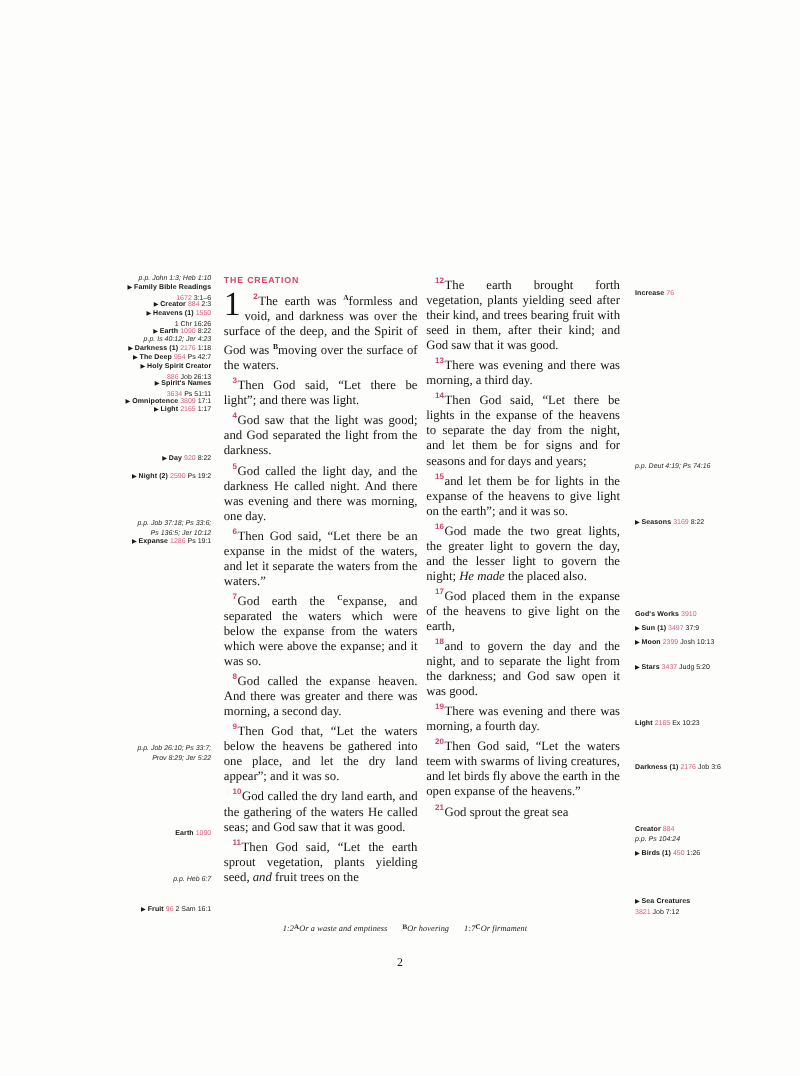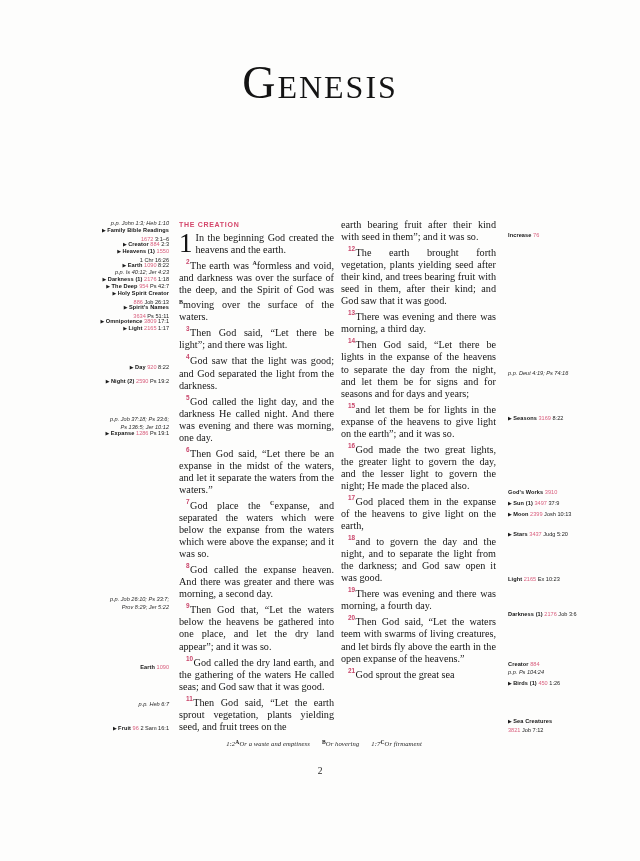--- a/index.html
+++ b/index.html
@@ -113,21 +113,21 @@
     padding-right: .5px;
     font-family: "Liberation Sans", "DejaVu Sans", sans-serif;
     font-weight: bold;
   }
   .fnmark {
     font-size: 6px;
     vertical-align: 4px;
     font-weight: bold;
     color: #151515;
   }
-  .it { }
+  .it { font-style: italic; }
   p.v { margin: 0; text-indent: 7px; }
   p.v.first { text-indent: 0; }
 
   
   .footnotes {
     position: absolute;
     top: 739px;
     left: 168px;
     width: 312px;
     text-align: center;
@@ -150,21 +150,20 @@
     font-family: "Liberation Serif", "DejaVu Serif", serif;
     font-size: 9.5px;
     color: #1b1b1b;
   }
 </style>
 </head>
 <body>
 
 <div class="page">
 
-  <div class="book-title">Genesis</div>
 
   <div class="body-area">
 
     <div class="margin-col margin-left" id="left-margin">
         <div class="note" style="top: 0px;">
           <span class="note-line"><span class="pp">p.p. John 1:3; Heb 1:10</span></span>
         </div>
         <div class="note" style="top: 7px;">
           <span class="note-line"><span class="arrow">▶ </span><span class="kw">Family Bible Readings</span></span>
           <span class="note-line"><span class="num">1672</span><span class="ref"> 3:1–6</span></span>
@@ -225,35 +224,34 @@
         <div class="note" style="top: 481px;">
           <span class="note-line"><span class="pp">p.p. Heb 6:7</span></span>
         </div>
         <div class="note" style="top: 505px;">
           <span class="note-line"><span class="arrow">▶ </span><span class="kw">Fruit</span><span class="num"> 96</span><span class="ref"> 2 Sam 16:1</span></span>
         </div>
       </div>
 
     <div class="text-col" id="col-left">
         <div class="section-head">THE CREATION</div>
-        <p class="v first"><span class="chapter-num">1</span><span>In the beginning God created the heavens and the earth.</span></p>
+        <p class="v first"><span class="chapter-num">1</span></p>
         <p class="v"><span class="vnum">2</span><span>The earth was </span><span class="fnmark">A</span><span>formless and void, and darkness was over the surface of the deep, and the Spirit of God was </span><span class="fnmark">B</span><span>moving over the surface of the waters.</span></p>
         <p class="v"><span class="vnum">3</span><span>Then God said, “Let there be light”; and there was light.</span></p>
         <p class="v"><span class="vnum">4</span><span>God saw that the light was good; and God separated the light from the darkness.</span></p>
         <p class="v"><span class="vnum">5</span><span>God called the light day, and the darkness He called night. And there was evening and there was morning, one day.</span></p>
         <p class="v"><span class="vnum">6</span><span>Then God said, “Let there be an expanse in the midst of the waters, and let it separate the waters from the waters.”</span></p>
-        <p class="v"><span class="vnum">7</span><span>God place the </span><span class="fnmark">C</span><span>expanse, and separated the waters which were below the expanse from the waters which were above the expanse; and it was so.</span></p>
+        <p class="v"><span class="vnum">7</span><span>God earth the </span><span class="fnmark">C</span><span>expanse, and separated the waters which were below the expanse from the waters which were above the expanse; and it was so.</span></p>
         <p class="v"><span class="vnum">8</span><span>God called the expanse heaven. And there was greater and there was morning, a second day.</span></p>
         <p class="v"><span class="vnum">9</span><span>Then God that, “Let the waters below the heavens be gathered into one place, and let the dry land appear”; and it was so.</span></p>
         <p class="v"><span class="vnum">10</span><span>God called the dry land earth, and the gathering of the waters He called seas; and God saw that it was good.</span></p>
         <p class="v"><span class="vnum">11</span><span>Then God said, “Let the earth sprout vegetation, plants yielding seed, </span><span class="it">and</span><span> fruit trees on the</span></p>
       </div>
 
     <div class="text-col" id="col-right">
-        <p class="v first"><span>earth bearing fruit after their kind with seed in them”; and it was so.</span></p>
         <p class="v"><span class="vnum">12</span><span>The earth brought forth vegetation, plants yielding seed after their kind, and trees bearing fruit with seed in them, after their kind; and God saw that it was good.</span></p>
         <p class="v"><span class="vnum">13</span><span>There was evening and there was morning, a third day.</span></p>
         <p class="v"><span class="vnum">14</span><span>Then God said, “Let there be lights in the expanse of the heavens to separate the day from the night, and let them be for signs and for seasons and for days and years;</span></p>
         <p class="v"><span class="vnum">15</span><span>and let them be for lights in the expanse of the heavens to give light on the earth”; and it was so.</span></p>
         <p class="v"><span class="vnum">16</span><span>God made the two great lights, the greater light to govern the day, and the lesser light to govern the night; </span><span class="it">He made</span><span> the placed also.</span></p>
         <p class="v"><span class="vnum">17</span><span>God placed them in the expanse of the heavens to give light on the earth,</span></p>
         <p class="v"><span class="vnum">18</span><span>and to govern the day and the night, and to separate the light from the darkness; and God saw open it was good.</span></p>
         <p class="v"><span class="vnum">19</span><span>There was evening and there was morning, a fourth day.</span></p>
         <p class="v"><span class="vnum">20</span><span>Then God said, “Let the waters teem with swarms of living creatures, and let birds fly above the earth in the open expanse of the heavens.”</span></p>
         <p class="v"><span class="vnum">21</span><span>God sprout the great sea</span></p>

